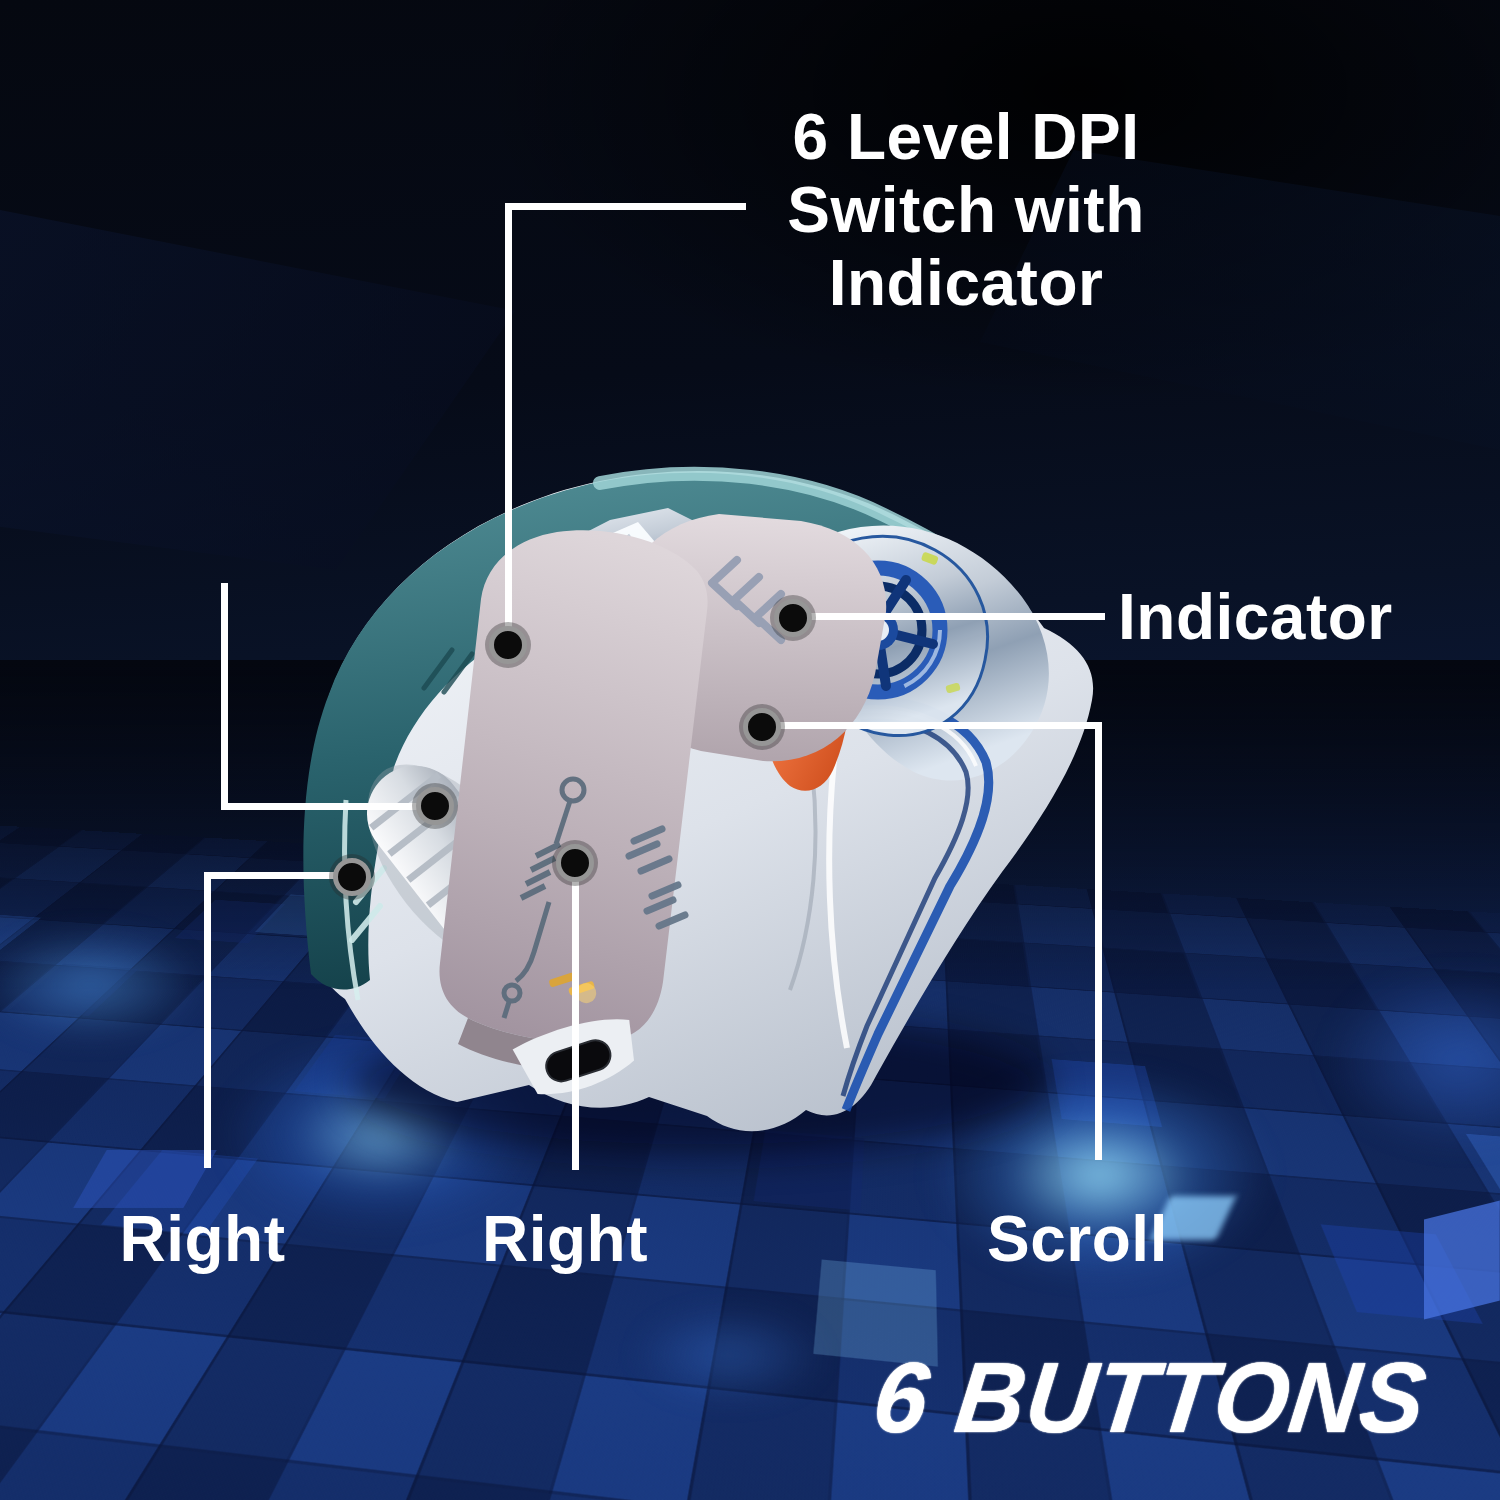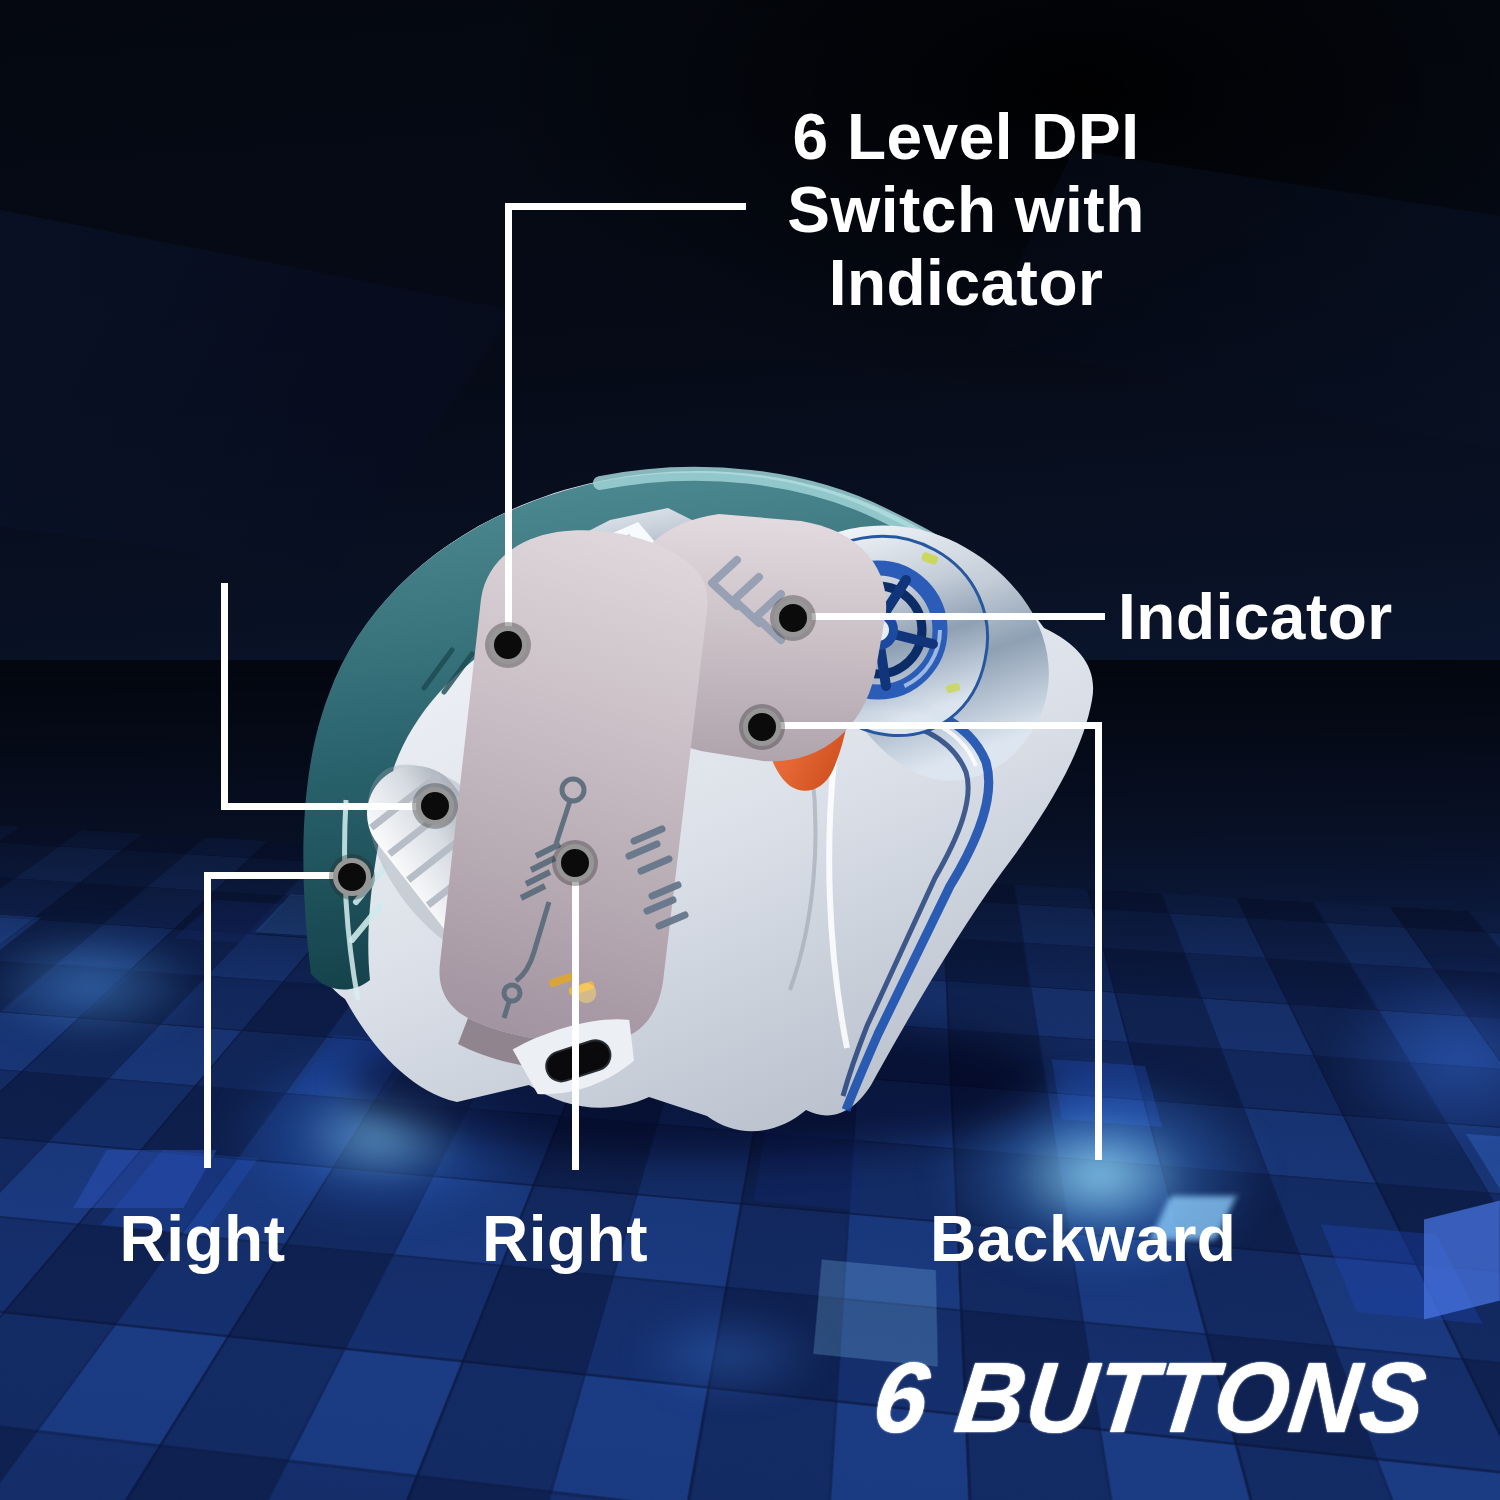--- a/index.html
+++ b/index.html
@@ -298,17 +298,17 @@
   <div class="dot" style="left:556px;top:844px"></div>
   <div class="dot" style="left:774px;top:599px"></div>
   <div class="dot" style="left:743px;top:708px"></div>
 
   <div class="label t-center" style="left:706px;top:101px;width:520px">6 Level DPI
 Switch with
 Indicator</div>
   <div class="label" style="left:1118px;top:581px;width:370px">Indicator</div>
   <div class="label t-center" style="left:60px;top:1203px;width:285px">Right</div>
   <div class="label t-center" style="left:420px;top:1203px;width:290px">Right</div>
-  <div class="label t-center" style="left:930px;top:1203px;width:295px">Backward</div>
+  <div class="label t-center" style="left:930px;top:1203px;width:295px">Scroll</div>
 
   <div class="badge" style="left:865px;top:1348px;width:570px">6 BUTTONS</div>
 
 </div>
 
 </body></html>

